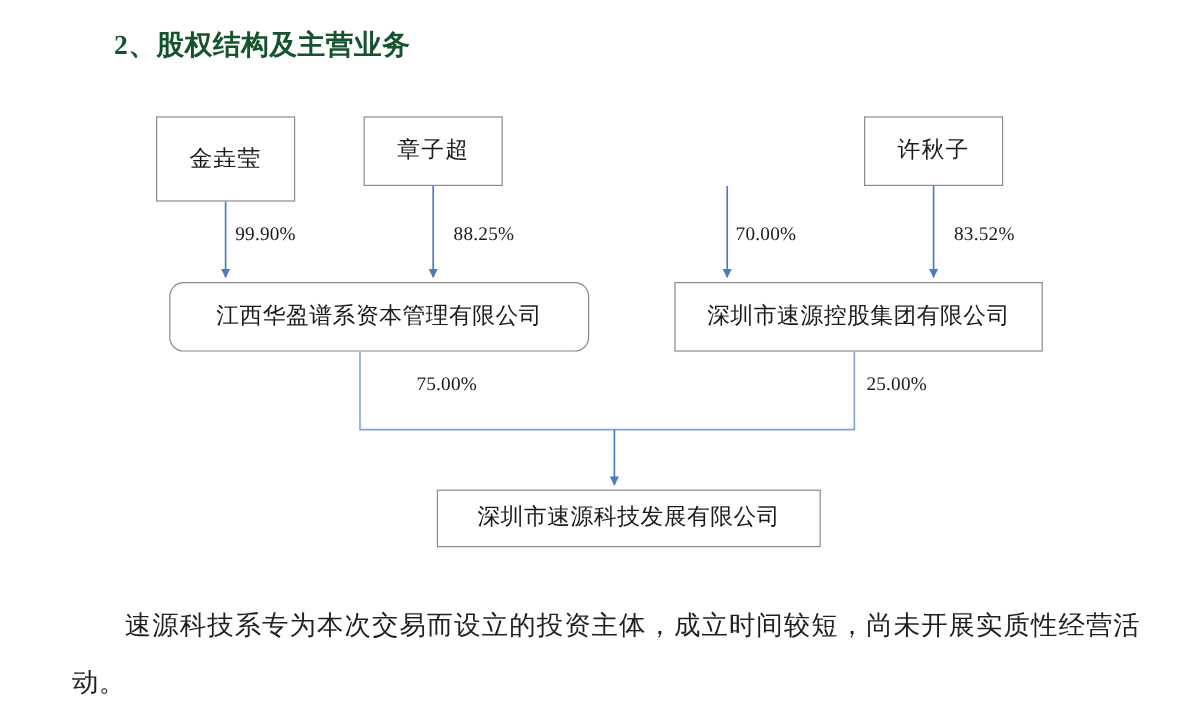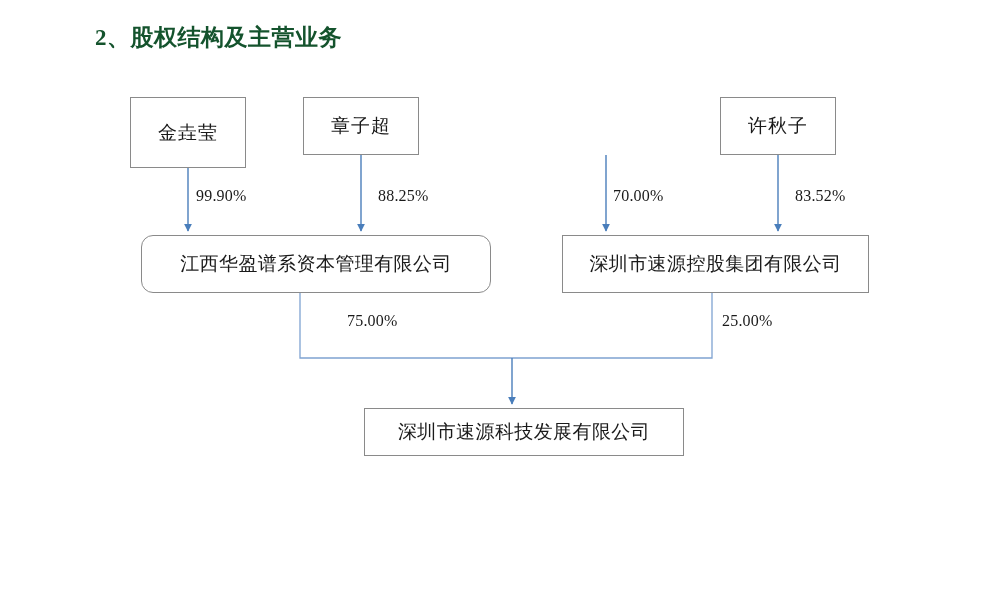--- a/index.html
+++ b/index.html
@@ -157,14 +157,15 @@
   <div class="pct" id="pct-010">88.25%</div>
 
   <div class="pct" id="pct-7000">70.00%</div>
 
   <div class="pct" id="pct-3000">83.52%</div>
 
   <div class="pct" id="pct-7500">75.00%</div>
 
   <div class="pct" id="pct-2500">25.00%</div>
 
+  <div class="paragraph">速源科技系专为本次交易而设立的投资主体，成立时间较短，尚未开展实质性经营活动。</div>
 
 </div>
 
 </body></html>

